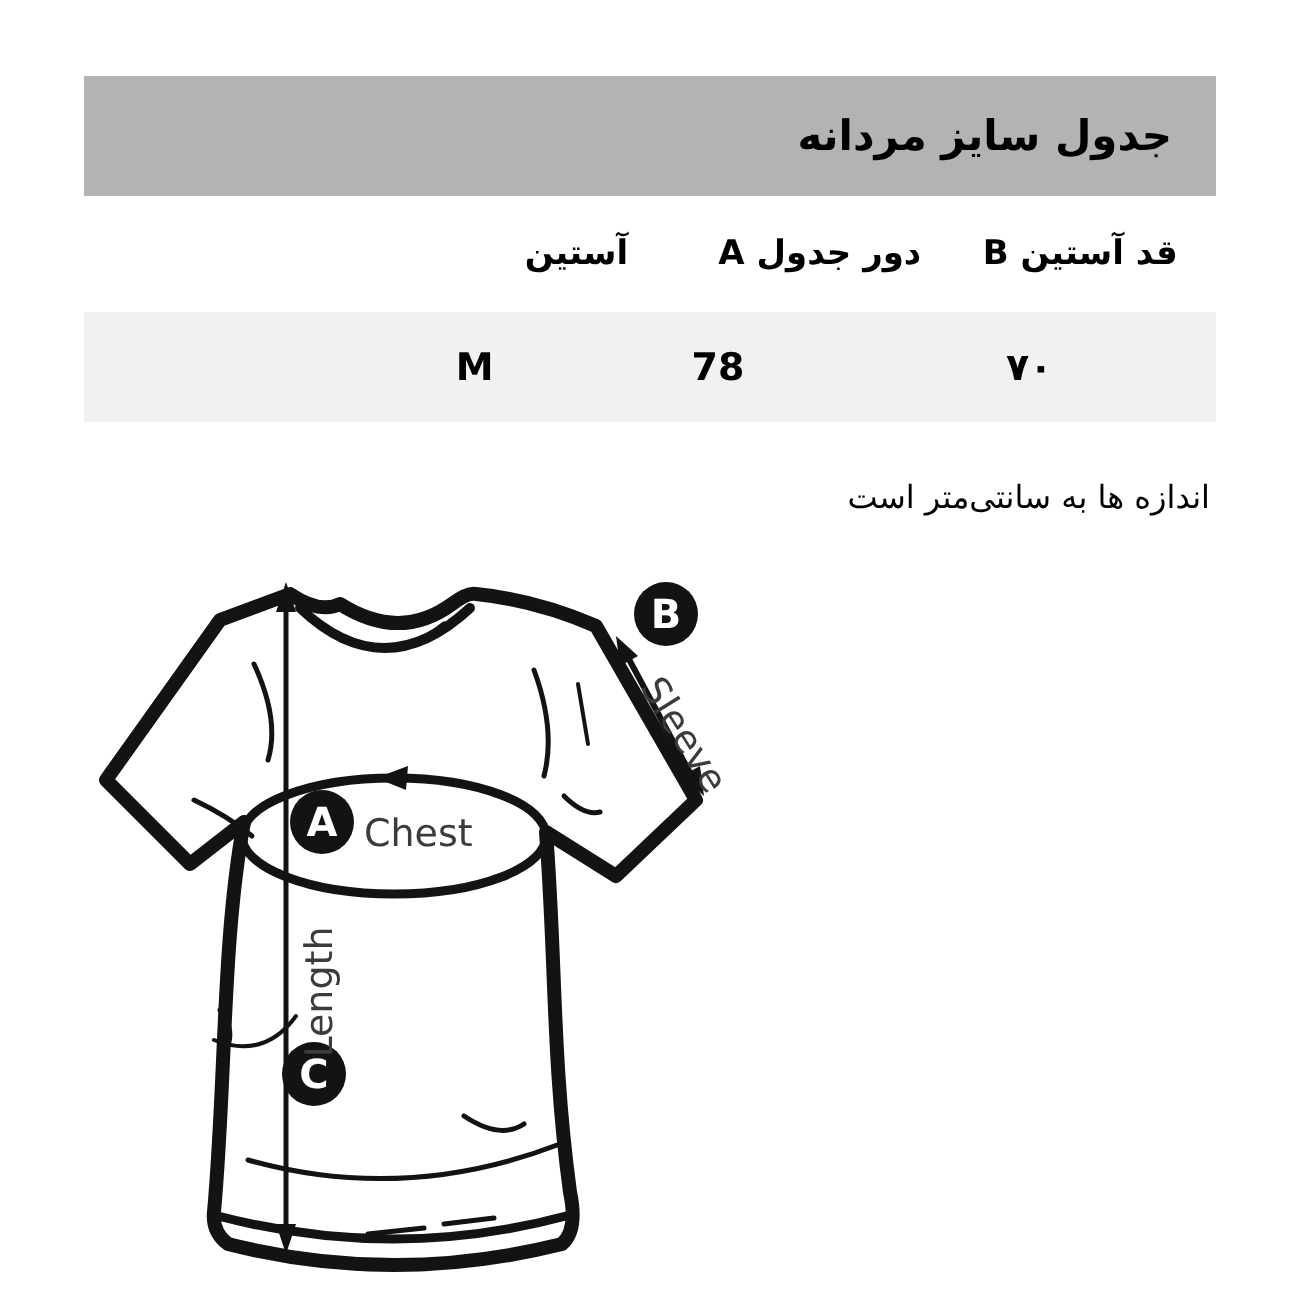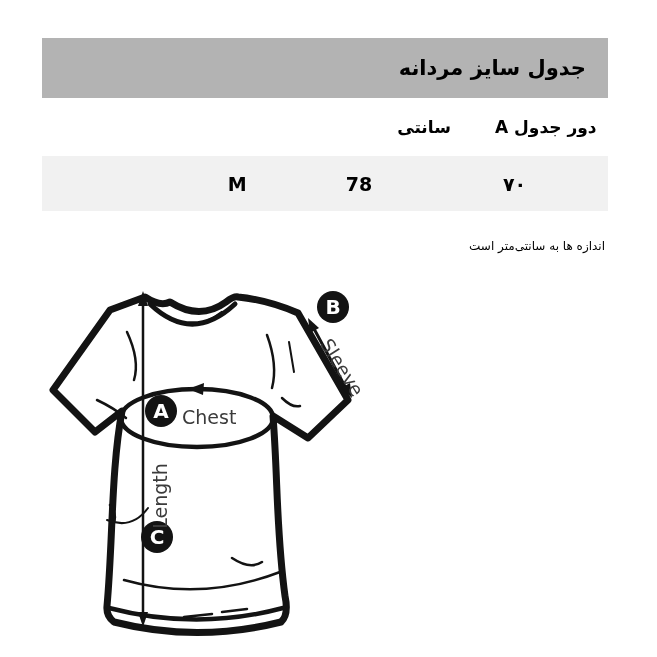--- a/index.html
+++ b/index.html
@@ -27,41 +27,42 @@
     font-size: 19px; font-weight: bold;
   }
   .cell { text-align: center; }
   .c0 { width: 33%; }
   .c1 { width: 24%; }
   .c2 { width: 22%; }
   .c3 { width: 21%; }
 
   .note {
     position: absolute; right: 52px; top: 239px;
-    direction: rtl; font-size: 12px; color: #000;
+    direction: rtl; font-size: 16px; color: #000;
   }
 
   .diagram { position: absolute; left: 42px; top: 280px; width: 360px; height: 377px; }
 
   .shirt-stroke { fill: none; stroke: #131313; stroke-linecap: round; stroke-linejoin: round; }
   .annot-label { font-family: "DejaVu Sans", sans-serif; font-size: 19px; fill: #3b3b3b; }
   .badge-letter { font-family: "DejaVu Sans", sans-serif; font-size: 20px; font-weight: bold; fill: #ffffff; text-anchor: middle; }
 </style>
 </head>
 <body>
 
 <div class="canvas">
 
   <div class="title-bar">
     <span>جدول سایز مردانه</span>
   </div>
 
   <div class="hdr-row">
+    <div class="cell c1">قد آستین B</div>
     <div class="cell c2">دور جدول A</div>
-    <div class="cell c3">سانتی</div>
+    <div class="cell c3">آستین</div>
   </div>
 
   <div class="data-row">
     <div class="cell c0">۷۰</div>
     <div class="cell c2">78</div>
     <div class="cell c3">M</div>
   </div>
 
   <div class="note">اندازه ها به سانتی‌متر است</div>
 

